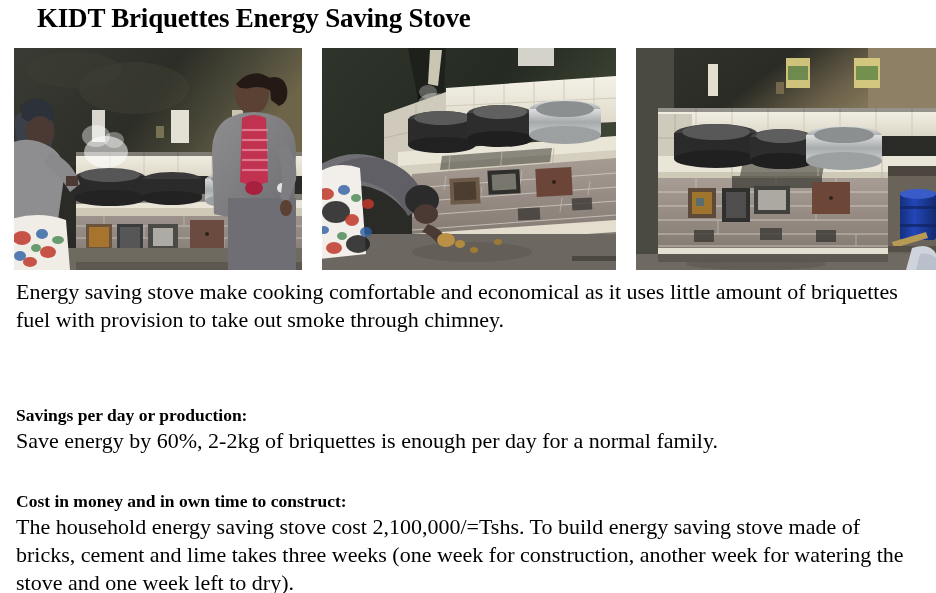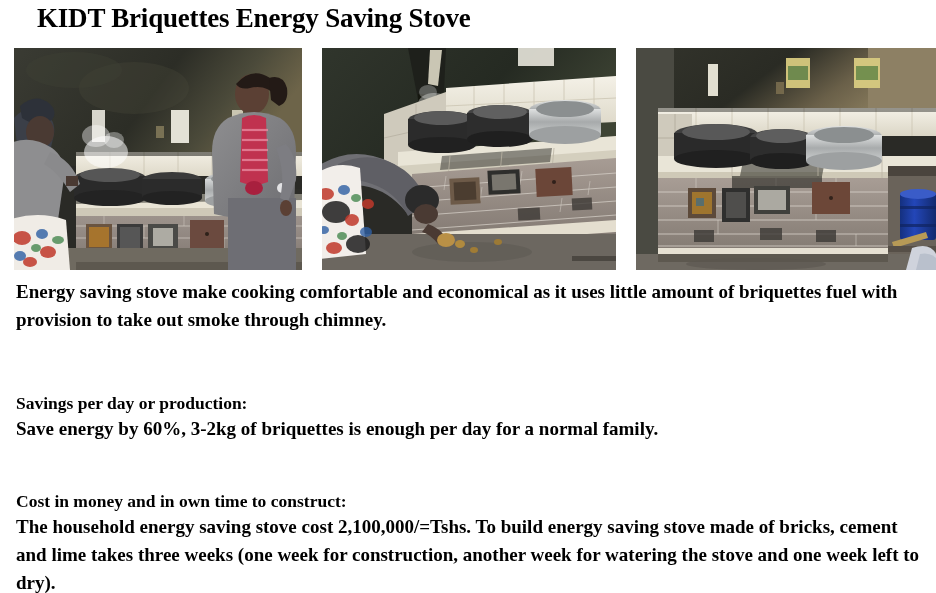--- a/index.html
+++ b/index.html
@@ -58,29 +58,29 @@
 
   
   .section { position: absolute; left: 16px; width: 904px; }
   .sec-heading {
     font-size: 17.5px;
     font-weight: bold;
     line-height: 23px;
     margin: 0;
   }
   .sec-body {
-    font-size: 19px;
-    font-weight: bold;
+    font-size: 22px;
+    font-weight: normal;
     line-height: 28px;
     margin: 0;
     text-align: left;
   }
 
   #section-why   { top: 278px; }
-  #section-save  { top: 392px; }
+  #section-save  { top: 404px; }
   #section-cost  { top: 490px; }
 </style>
 </head>
 <body>
 
 <div class="page">
 
   <div class="doc-title">KIDT Briquettes Energy Saving Stove</div>
 
   <div class="photo-strip">
@@ -501,21 +501,21 @@
       </svg>
     </div>
   </div>
 
   <div class="section" id="section-why">
     <div class="sec-body">Energy saving stove make cooking comfortable and economical as it uses little amount of briquettes fuel with provision to take out smoke through chimney.</div>
   </div>
 
   <div class="section" id="section-save">
     <div class="sec-heading">Savings per day or production:</div>
-    <div class="sec-body">Save energy by 60%, 3-2kg of briquettes is enough per day for a normal family.</div>
+    <div class="sec-body">Save energy by 60%, 2-2kg of briquettes is enough per day for a normal family.</div>
   </div>
 
   <div class="section" id="section-cost">
     <div class="sec-heading">Cost in money and in own time to construct:</div>
     <div class="sec-body">The household energy saving stove cost 2,100,000/=Tshs. To build energy saving stove made of bricks, cement and lime takes three weeks (one week for construction, another week for watering the stove and one week left to dry).</div>
   </div>
 
 </div>
 
 </body></html>

